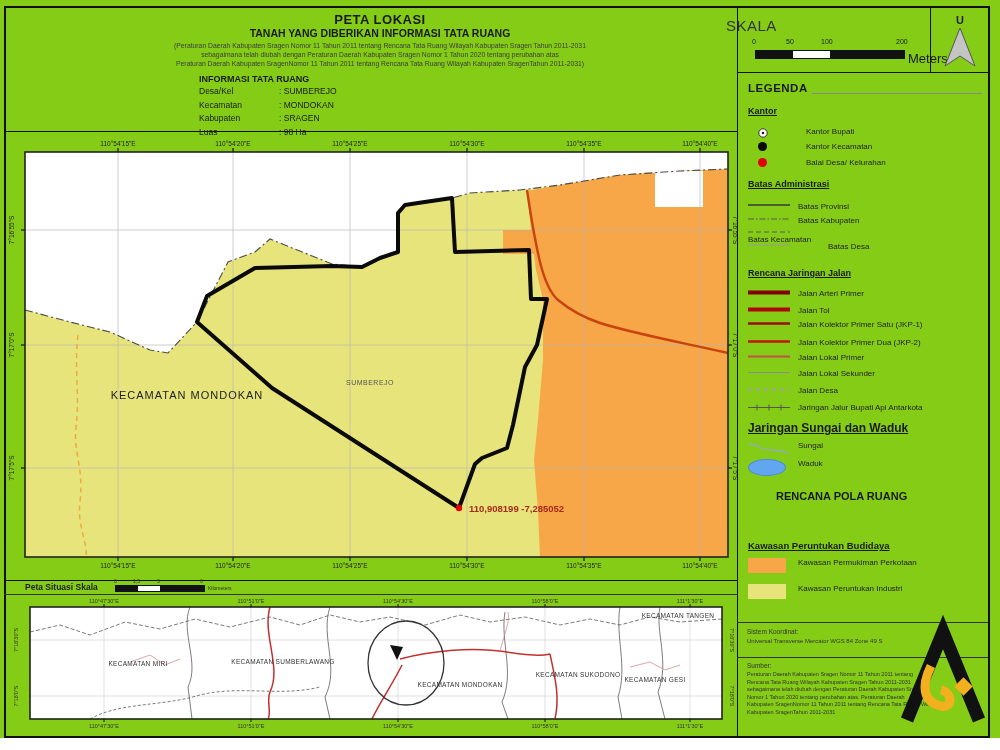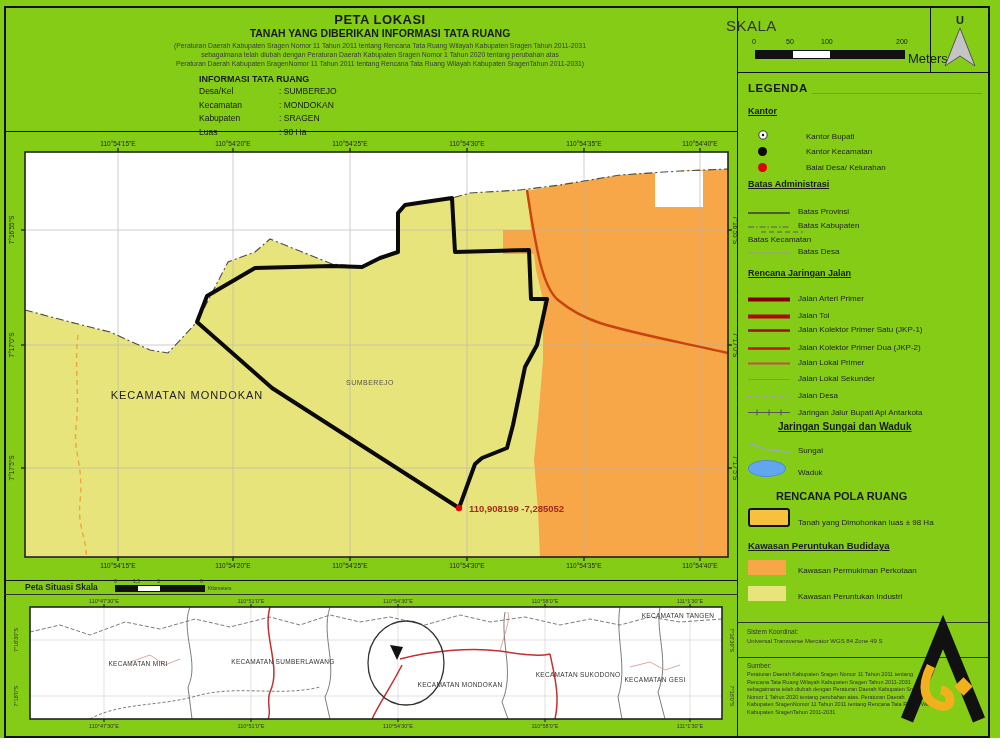--- a/index.html
+++ b/index.html
@@ -11,21 +11,21 @@
   .hline{position:absolute;height:0;border-top:1.5px solid #111;}
   .thinline{position:absolute;height:0;border-top:1px solid #333;}
   .ttl{font-weight:bold;font-size:13px;letter-spacing:.5px;text-align:center;}
   .sub{font-weight:bold;font-size:10.5px;text-align:center;}
   .reg{font-size:6.8px;color:#3c3c3c;text-align:center;line-height:9px;}
   .inf-h{font-size:9px;font-weight:bold;}
   .inf-row{font-size:8.5px;line-height:13.5px;display:flex;}
   .inf-row .lab{width:80px;}
   .leg-title{font-size:11.5px;font-weight:bold;letter-spacing:.5px;}
   .leg-head{font-size:9px;font-weight:bold;text-decoration:underline;}
-  .leg-row{position:absolute;display:flex;align-items:flex-end;height:14px;}
+  .leg-row{position:absolute;display:flex;align-items:flex-start;height:14px;}
   .leg-sym{width:50px;display:flex;justify-content:flex-start;align-items:center;}
   .leg-lab{font-size:8px;color:#222;}
   .swatch{width:38px;height:15px;}
   .dot{border-radius:50%;display:inline-block;}
   .tiny{font-size:5px;color:#333;}
   .foot-h{font-size:6.5px;color:#333;}
   .foot-t{font-size:6px;color:#333;line-height:8px;}
   .sumber{font-size:5.5px;color:#333;line-height:7.6px;width:238px;}
   svg text{font-family:"Liberation Sans",sans-serif;}
 </style>
@@ -303,21 +303,21 @@
     <span class="leg-lab">Batas Kabupaten</span>
   </div>
   <div class="leg-row" style="left:748px;top:229px;flex-direction:column;">
     <span class="leg-sym">
         <svg width="42" height="6">
           <line x1="0" y1="3" x2="42" y2="3" stroke="#5a5a5a" stroke-width="1.2" stroke-dasharray="5 3"></line>
         </svg>
       </span>
     <span class="leg-lab">Batas Kecamatan</span>
   </div>
-  <div class="leg-row" style="left:748px;top:242px;">
+  <div class="leg-row" style="left:748px;top:242px;gap:30px;">
     <span class="leg-sym">
         <svg width="42" height="6">
           <line x1="0" y1="3" x2="42" y2="3" stroke="#9a9a9a" stroke-width="1"></line>
         </svg>
       </span>
     <span class="leg-lab">Batas Desa</span>
   </div>
 
   <div class="abs leg-head" style="left:748px;top:268px;">Rencana Jaringan Jalan</div>
   <div class="leg-row" style="left:748px;top:289px;">
@@ -381,43 +381,37 @@
         <svg width="42" height="9">
           <line x1="0" y1="4.5" x2="42" y2="4.5" stroke="#555" stroke-width="1"></line>
           <line x1="9" y1="1.5" x2="9" y2="7.5" stroke="#555" stroke-width="1"></line>
           <line x1="21" y1="1.5" x2="21" y2="7.5" stroke="#555" stroke-width="1"></line>
           <line x1="33" y1="1.5" x2="33" y2="7.5" stroke="#555" stroke-width="1"></line>
         </svg>
       </span>
     <span class="leg-lab">Jaringan Jalur Bupati Api Antarkota</span>
   </div>
 
-  <div class="abs leg-head" style="left:748px;top:421px;font-size:10px;margin-left:30px;">Jaringan Sungai dan Waduk</div>
+  <div class="abs leg-head" style="left:748px;top:421px;font-size:12px;">Jaringan Sungai dan Waduk</div>
   <div class="leg-row" style="left:748px;top:441px;">
     <span class="leg-sym">
         <svg width="42" height="14">
           <path d="M1,3 C10,3 13,9 22,9 S36,11 41,12" fill="none" stroke="#97a9bd" stroke-width="1.3"></path>
         </svg>
       </span>
     <span class="leg-lab">Sungai</span>
   </div>
   <div class="leg-row" style="left:748px;top:459px;height:18px;">
     <span class="leg-sym">
         <span style="display:inline-block;width:36px;height:15px;border-radius:50%;background:#63a6f0;border:1px solid #4d8cd8;"></span>
       </span>
     <span class="leg-lab">Waduk</span>
   </div>
 
   <div class="abs" style="left:748px;top:490px;font-size:11px;font-weight:bold;margin-left:28px;">RENCANA POLA RUANG</div>
-  <div class="leg-row" style="left:748px;top:507px;height:20px;">
-    <span class="leg-sym">
-        <span class="swatch" style="background:#f7c03e;border:2.5px solid #111;border-radius:3px;"></span>
-      </span>
-    <span class="leg-lab">Tanah yang Dimohonkan luas ± 98 Ha</span>
-  </div>
 
   <div class="abs leg-head" style="left:748px;top:540px;font-size:9.5px;">Kawasan Peruntukan Budidaya</div>
   <div class="leg-row" style="left:748px;top:558px;height:17px;">
     <span class="leg-sym">
         <span class="swatch" style="background:#f7a648;"></span>
       </span>
     <span class="leg-lab">Kawasan Permukiman Perkotaan</span>
   </div>
   <div class="leg-row" style="left:748px;top:584px;height:17px;">
     <span class="leg-sym">

